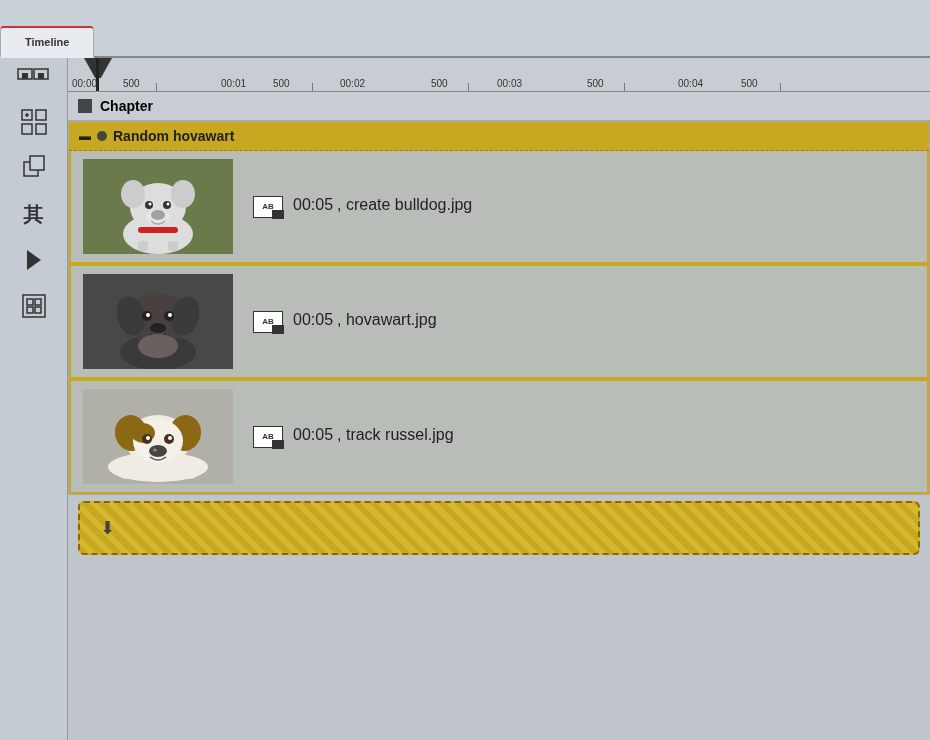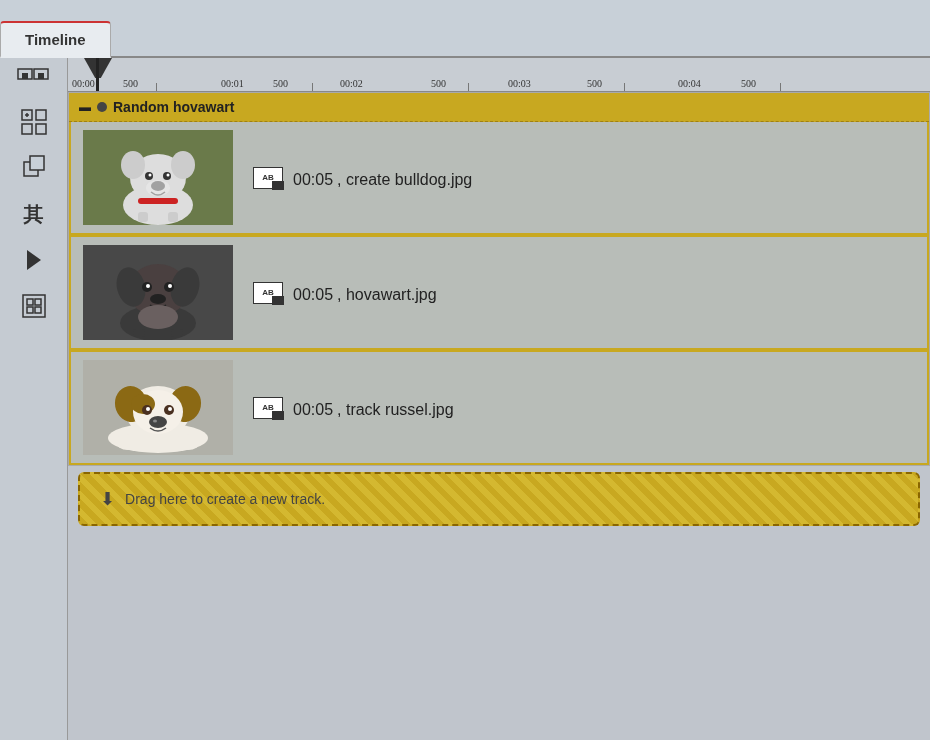--- a/index.html
+++ b/index.html
@@ -15,21 +15,21 @@
     .tab-bar {
       display: flex;
       align-items: flex-end;
       background: #c8d0d8;
       padding: 0 0 0 0;
       border-bottom: 2px solid #888;
       height: 58px;
     }
     .tab {
       padding: 8px 24px;
-      font-size: 15px;
+      font-size: 11px;
       cursor: pointer;
       border: 1px solid #aaa;
       border-bottom: none;
       border-radius: 4px 4px 0 0;
       background: #d8dde3;
       color: #333;
       margin-right: 2px;
       position: relative;
       top: 2px;
     }
@@ -86,21 +86,20 @@
       position: relative;
       overflow: hidden;
       display: flex;
       align-items: flex-end;
     }
     .ruler-label {
       font-size: 10px;
       color: #333;
       position: absolute;
       bottom: 2px;
-      font-family: Liberation Serif, serif;
     }
     .ruler-tick {
       position: absolute;
       bottom: 0;
       width: 1px;
       background: #777;
     }
     .playhead {
       position: absolute;
       left: 28px;
@@ -191,21 +190,21 @@
       width: 150px;
       height: 95px;
       background: #555;
       flex-shrink: 0;
       margin-right: 20px;
       overflow: hidden;
       position: relative;
     }
     .track-info {
       display: flex;
-      align-items: flex-end;
+      align-items: flex-start;
       font-size: 16px;
       color: #222;
     }
     .track-ab-icon {
       width: 30px;
       height: 22px;
       background: #fff;
       border: 1px solid #333;
       display: flex;
       align-items: center;
@@ -341,34 +340,38 @@
 
       <div class="playhead-top"></div>
       <div class="playhead"></div>
 
       <span class="ruler-label" style="left: 4px;">00:00</span>
       <span class="ruler-label" style="left: 55px;">500</span>
       <span class="ruler-label" style="left: 130px; padding-left: 23px;">00:01</span>
       <span class="ruler-label" style="left: 205px;">500</span>
       <span class="ruler-label" style="left: 272px;">00:02</span>
       <span class="ruler-label" style="left: 363px;">500</span>
-      <span class="ruler-label" style="left: 440px;">00:03</span>
+      <span class="ruler-label" style="left: 429px;">00:03</span>
       <span class="ruler-label" style="left: 519px;">500</span>
       <span class="ruler-label" style="left: 610px;">00:04</span>
       <span class="ruler-label" style="left: 673px;">500</span>
 
       <div class="ruler-tick" style="height:8px; left:88px;"></div>
       <div class="ruler-tick" style="height:8px; left:244px;"></div>
       <div class="ruler-tick" style="height:8px; left:400px;"></div>
       <div class="ruler-tick" style="height:8px; left:556px;"></div>
       <div class="ruler-tick" style="height:8px; left:712px;"></div>
     </div>
 
     <div class="sequence-area">
 
+      <div class="chapter-header">
+        <span class="chapter-marker"></span>
+        <span>Chapter</span>
+      </div>
 
       <div class="track-group">
 
         <div class="track-group-header">
           <span class="collapse-arrow">▬</span>
           <span class="track-group-marker"></span>
           <span>Random hovawart</span>
         </div>
 
         <div class="track-item">
@@ -489,19 +492,18 @@
             <span style="margin-right:4px;">00:05</span>
               <span>,&nbsp;</span>
               <span>track russel.jpg</span>
           </div>
         </div>
 
       </div>
 
       <div class="drop-zone">
         <span class="drop-arrow">⬇</span>
-        <span>Drag here to create a new track.</span>
       </div>
 
     </div>
 
   </div>
 </div>
 
 </body></html>

